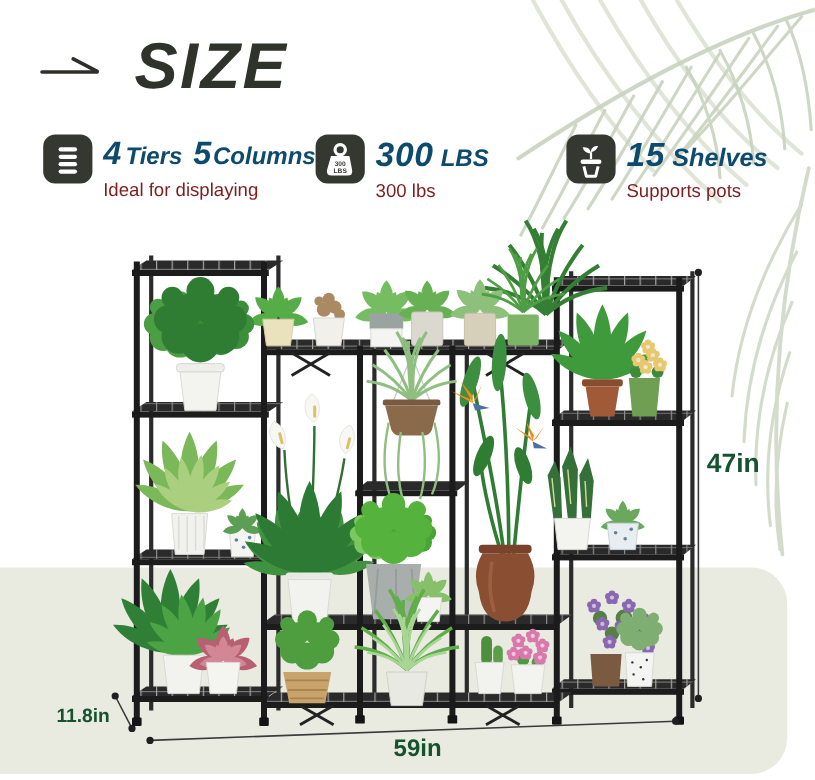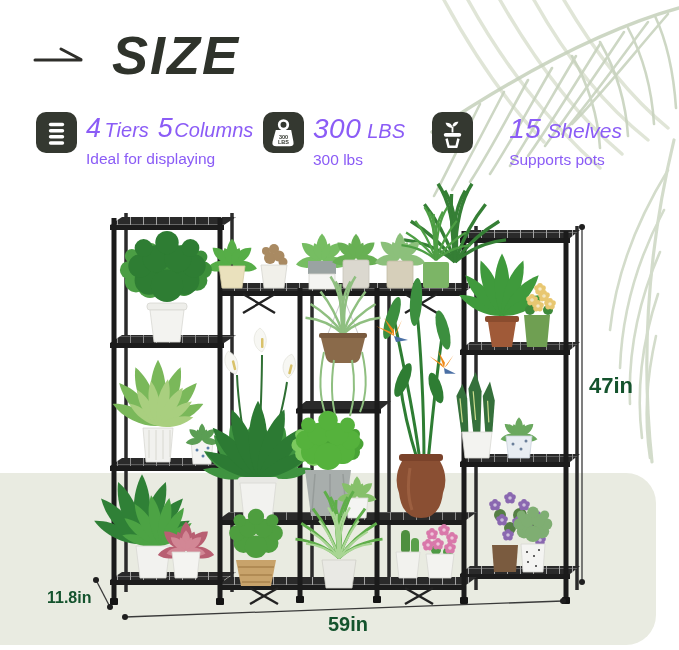--- a/index.html
+++ b/index.html
@@ -7,27 +7,27 @@
        font-family:"Liberation Sans",sans-serif;}
   .layer{position:absolute;left:0;top:0;width:679px;height:650px;}
   .floor{position:absolute;left:-40px;top:473px;width:696px;height:172px;
          background:#e9ebe1;border-radius:30px;z-index:1;}
   svg.palms{z-index:0;}
   svg.stand{z-index:2;}
   #size-title{position:absolute;left:112px;top:28px;margin:0;font-size:54px;line-height:1;
       font-style:italic;font-weight:bold;color:#2f332b;letter-spacing:2px;z-index:3;}
   .arrow-wrap{position:absolute;left:33px;top:44px;z-index:3;}
   .feature{position:absolute;top:112px;display:flex;gap:9px;align-items:flex-start;z-index:3;}
-  .f1{left:36px;width:215px;} .f2{left:263px;width:190px;} .f3{left:432px;width:190px;justify-content:space-between;}
+  .f1{left:36px;width:215px;} .f2{left:263px;width:190px;} .f3{left:472px;width:190px;}
   .f-icon{width:41px;height:41px;border-radius:10px;background:#343830;flex:none;}
-  .f-title{font-style:italic;font-weight:normal;color:#8b5cf6;white-space:nowrap;line-height:1;padding-top:3px;}
+  .f-title{font-style:italic;font-weight:bold;color:#0c4a6e;white-space:nowrap;line-height:1;padding-top:3px;}
   .f-title .num{font-size:27px;letter-spacing:.5px;}
   .f-title .word{font-size:20px;padding-left:3px;}
   .f-title .word + .num{margin-left:9px;}
-  .f-desc{font-size:15.5px;color:#8b5cf6;line-height:1.28;margin-top:7px;}
+  .f-desc{font-size:15.5px;color:#7f1d1d;line-height:1.28;margin-top:7px;}
   .f-desc span{display:block;}
   .dim{position:absolute;font-weight:bold;color:#14532d;z-index:4;white-space:nowrap;}
   .dim-h{left:589px;top:373px;font-size:22px;}
   .dim-d{left:47px;top:589px;font-size:16px;}
   .dim-w{left:328px;top:613px;font-size:20px;}
 </style>
 </head>
 <body>
 
 <svg class="layer palms" viewBox="0 0 679 650">

